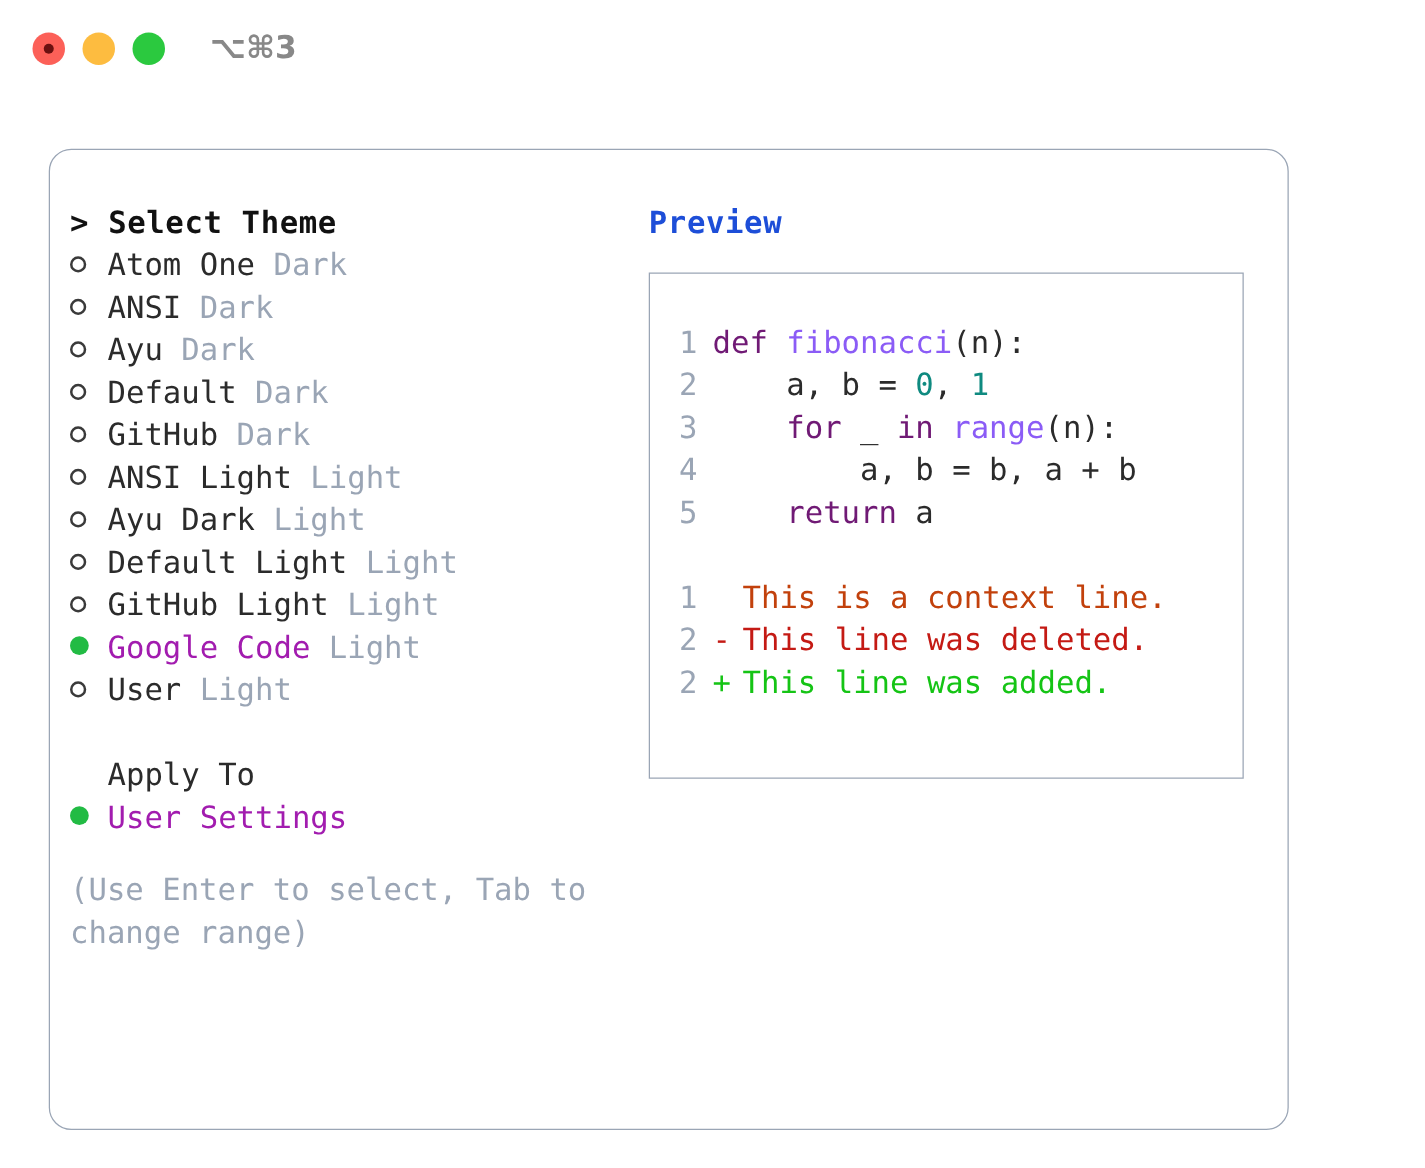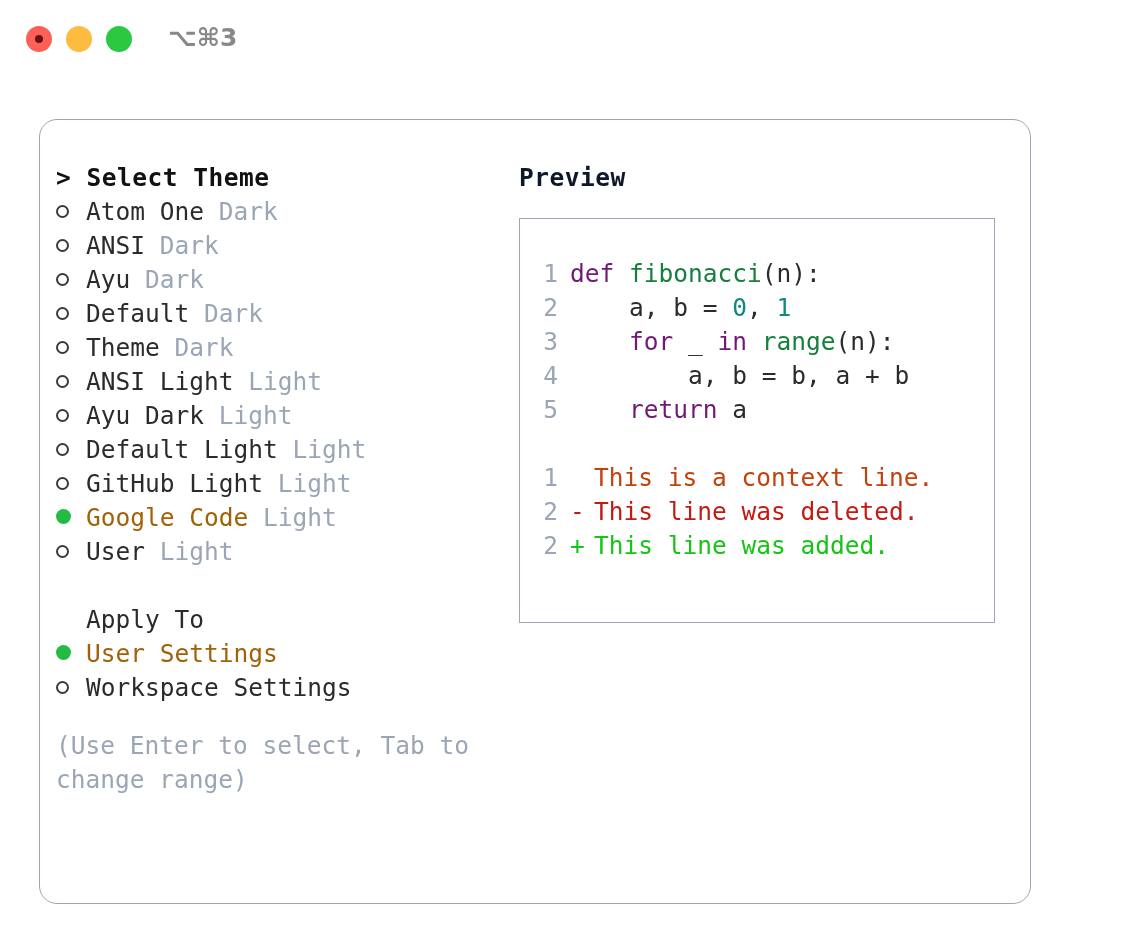--- a/index.html
+++ b/index.html
@@ -106,21 +106,21 @@
   }
   .disc {
     display: inline-block;
     width: 15px;
     height: 15px;
     border-radius: 50%;
     background: #22bb44;
     vertical-align: 2px;
   }
   .name { color: #2b2b2b; }
-  .name.sel { color: #a16207; }
+  .name.sel { color: #a21caf; }
   .variant { color: #9aa5b5; }
   .gap { height: 34px; }
   .subhdr { color: #2b2b2b; }
   #hint {
     margin-top: 24px;
     font-size: 24.5px;
     line-height: 34px;
     color: #9aa5b5;
     width: 420px;
   }
@@ -128,21 +128,21 @@
   
   #right-col {
     position: absolute;
     left: 479px;
     top: 41px;
     width: 500px;
   }
   #preview-title {
     font-size: 24.5px;
     font-weight: bold;
-    color: #0f172a;
+    color: #1d4ed8;
     line-height: 34px;
     letter-spacing: 0.5px;
   }
   #preview-box {
     margin-top: 23px;
     width: 476px;
     height: 405px;
     border: 1.5px solid #9aa5b5;
     box-sizing: border-box;
     background: #ffffff;
@@ -157,21 +157,21 @@
     white-space: pre;
   }
   .ln {
     display: inline-block;
     width: 22px;
     text-align: right;
     color: #9aa5b5;
     margin-right: 12px;
   }
   .kw  { color: #701a75; }
-  .fn  { color: #15803d; text-align: right; }
+  .fn  { color: #8b5cf6; text-align: right; }
   .num { color: #0f8a80; }
   .pl  { color: #2b2b2b; }
   .diff-gap { height: 34px; }
   .sign { display: inline-block; width: 24px; }
   .ctx { color: #c2410c; }
   .del { color: #c41a14; }
   .add { color: #15c415; }
 </style>
 </head>
 <body>
@@ -188,37 +188,36 @@
 
   <div id="panel">
 
     <div id="left-col">
       <div class="row hdr">&gt; Select Theme</div>
       <div id="theme-list">
           <div class="row"><span class="marker"><span class="ring"></span></span><span class="name">Atom One</span><span class="variant"> Dark</span></div>
           <div class="row"><span class="marker"><span class="ring"></span></span><span class="name">ANSI</span><span class="variant"> Dark</span></div>
           <div class="row"><span class="marker"><span class="ring"></span></span><span class="name">Ayu</span><span class="variant"> Dark</span></div>
           <div class="row"><span class="marker"><span class="ring"></span></span><span class="name">Default</span><span class="variant"> Dark</span></div>
-          <div class="row"><span class="marker"><span class="ring"></span></span><span class="name">Theme</span><span class="variant"> Dark</span></div>
+          <div class="row"><span class="marker"><span class="ring"></span></span><span class="name">GitHub</span><span class="variant"> Dark</span></div>
           <div class="row"><span class="marker"><span class="ring"></span></span><span class="name">ANSI Light</span><span class="variant"> Light</span></div>
           <div class="row"><span class="marker"><span class="ring"></span></span><span class="name">Ayu Dark</span><span class="variant"> Light</span></div>
           <div class="row"><span class="marker"><span class="ring"></span></span><span class="name">Default Light</span><span class="variant"> Light</span></div>
           <div class="row"><span class="marker"><span class="ring"></span></span><span class="name">GitHub Light</span><span class="variant"> Light</span></div>
           <div class="row"><span class="marker"><span class="disc"></span></span><span class="name sel">Google Code</span><span class="variant"> Light</span></div>
           <div class="row"><span class="marker"><span class="ring"></span></span><span class="name">User</span><span class="variant"> Light</span></div>
         </div>
 
       <div class="gap"></div>
 
       <div class="row subhdr">
         <span class="marker"></span><span>Apply To</span>
       </div>
       <div id="apply-list">
           <div class="row"><span class="marker"><span class="disc"></span></span><span class="name sel">User Settings</span></div>
-          <div class="row"><span class="marker"><span class="ring"></span></span><span class="name">Workspace Settings</span></div>
         </div>
 
       <div id="hint">(Use Enter to select, Tab to change range)</div>
     </div>
 
     <div id="right-col">
       <div id="preview-title">Preview</div>
       <div id="preview-box">
         <div id="code-area"><div><span class="ln">1</span><span class="kw">def </span><span class="fn">fibonacci</span><span class="pl">(n):</span></div><div><span class="ln">2</span><span class="pl">    a, b = </span><span class="num">0</span><span class="pl">, </span><span class="num">1</span></div><div><span class="ln">3</span><span class="kw">    for</span><span class="pl"> _ </span><span class="kw">in </span><span class="fn">range</span><span class="pl">(n):</span></div><div><span class="ln">4</span><span class="pl">        a, b = b, a + b</span></div><div><span class="ln">5</span><span class="kw">    return</span><span class="pl"> a</span></div><div class="diff-gap"></div><div><span class="ln">1</span><span class="sign ctx"> </span><span class="ctx">This is a context line.</span></div><div><span class="ln">2</span><span class="sign del">-</span><span class="del">This line was deleted.</span></div><div><span class="ln">2</span><span class="sign add">+</span><span class="add">This line was added.</span></div></div>
       </div>

